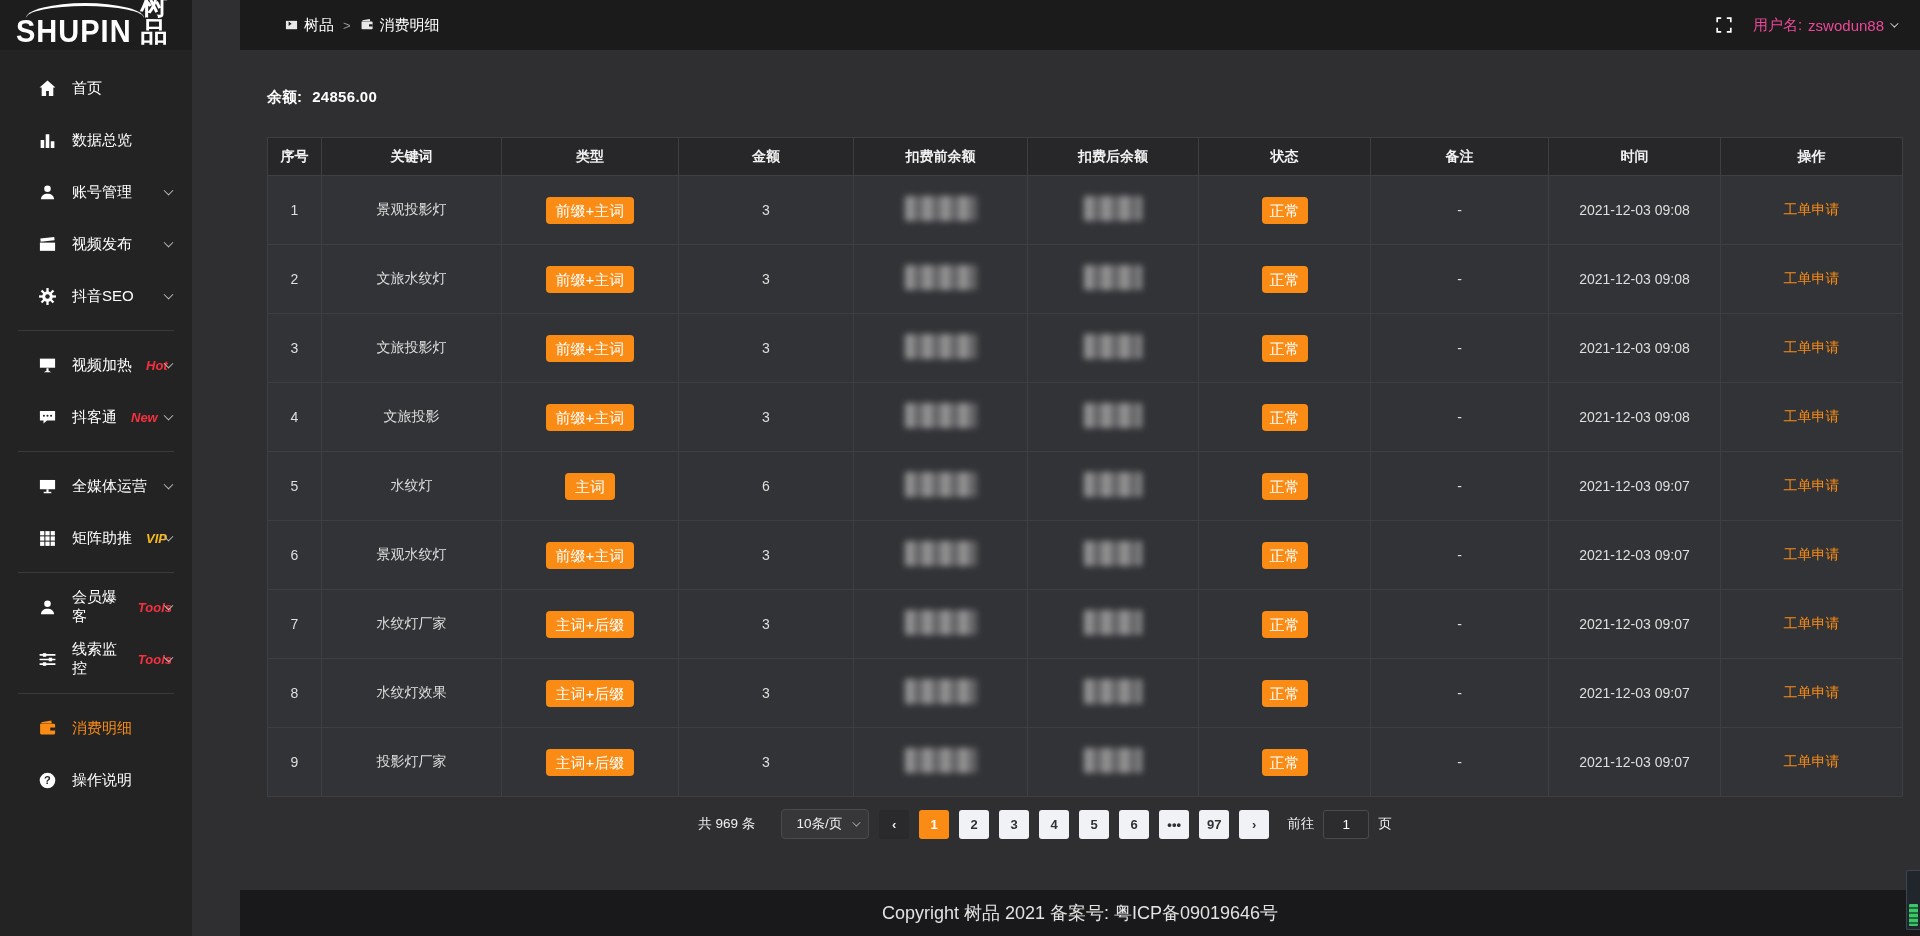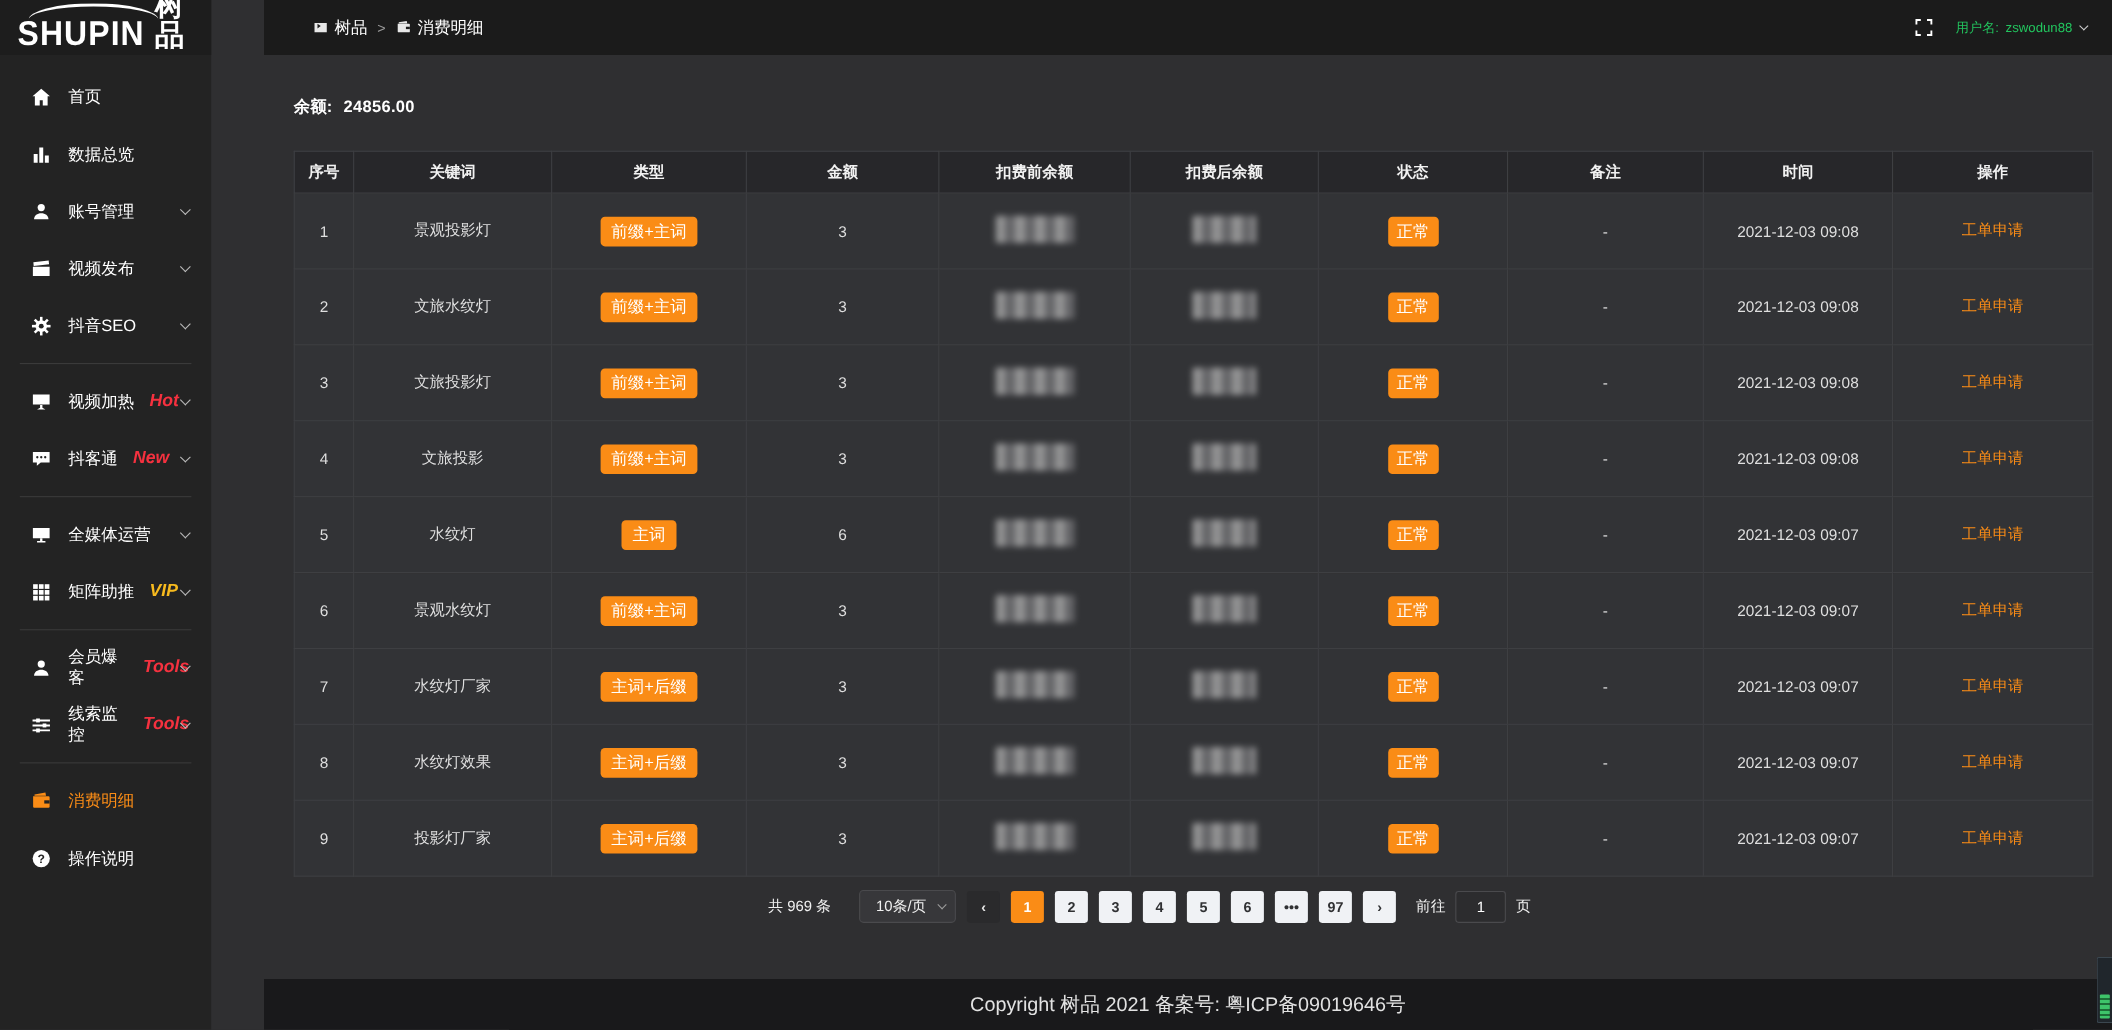--- a/index.html
+++ b/index.html
@@ -7,42 +7,42 @@
     font-family:"Liberation Sans","DejaVu Sans",sans-serif; color:#e8e8e8; }
 
   
   .sidebar { position:absolute; left:0; top:0; width:192px; height:936px; background:#232323; z-index:3; }
   .logo { height:50px; display:flex; align-items:flex-end; padding:4px 0 4px 16px; background:#1d1d1d; position:relative; }
   .logo-en { font-size:29px; font-weight:800; letter-spacing:1px; color:#fff; line-height:1; transform:scaleY(1.08); }
   .logo-arc { position:absolute; left:26px; top:3px; width:118px; height:30px;
     border-top:3px solid #fff; border-radius:50%; }
   .logo-cn { font-size:27px; font-weight:700; color:#fff; margin-left:9px; line-height:1; }
   .nav { padding-top:12px; }
-  .nav-item { position:relative; height:52px; display:flex; align-items:center; padding:0 20px 0 28px;
+  .nav-item { position:relative; height:52px; display:flex; align-items:center; padding:0 20px 0 38px;
     font-size:15px; color:#fff; cursor:pointer; }
   .nav-item .nicon { width:19px; height:19px; margin-right:15px; flex:none; color:#fff; }
   .nav-item.active { color:#fa8c16; }
   .nav-item.active .nicon { color:#fa8c16; }
-  .nav-badge { font-size:16px; font-weight:800; font-style:italic; color:#f5313f; margin-left:14px; }
+  .nav-badge { font-size:13px; font-weight:800; font-style:italic; color:#f5313f; margin-left:14px; }
   .nav-badge.gold { color:#f7ba1e; }
   .caret { position:absolute; right:20px; top:50%; width:7px; height:7px;
     border-right:1.5px solid #b9b9b9; border-bottom:1.5px solid #b9b9b9;
     transform:translateY(-70%) rotate(45deg); }
   .nav-divider { height:1px; background:#3a3a3a; margin:8px 18px; }
 
   
   .topbar { position:absolute; left:240px; top:0; width:1680px; height:50px; background:#1b1b1b;
     display:flex; align-items:center; justify-content:space-between; padding:0 24px 0 45px; z-index:2; }
   .breadcrumb { display:flex; align-items:center; gap:9px; font-size:15px; color:#fff; }
   .crumb { display:flex; align-items:center; gap:6px; cursor:pointer; }
   .crumb svg { color:#e8e8e8; }
   .crumb-sep { color:#9a9a9a; font-size:13px; }
   .top-right { display:flex; align-items:center; gap:20px; }
   .fullscreen { width:18px; height:18px; cursor:pointer; color:#fff; }
-  .userbox { display:flex; align-items:center; gap:6px; font-size:12px; color:#22c55e; cursor:pointer; }
+  .userbox { display:flex; align-items:center; gap:6px; font-size:15px; color:#ec4899; cursor:pointer; }
   .userbox .caret2 { width:6px; height:6px; border-right:1.4px solid #ccc; border-bottom:1.4px solid #ccc;
     transform:rotate(45deg) translateY(-2px); }
 
   
   .main { position:absolute; left:240px; top:50px; width:1860px; height:840px; }
   .balance { margin:38px 0 0 27px; font-size:15px; font-weight:700; color:#fff; }
   .balance b { margin-left:6px; font-size:15px; letter-spacing:.3px; }
 
   table.grid { width:1635px; margin:30px 0 0 27px; border-collapse:collapse; table-layout:fixed; }
   table.grid th, table.grid td { border:1px solid #3e3f42; text-align:center; vertical-align:middle; }

